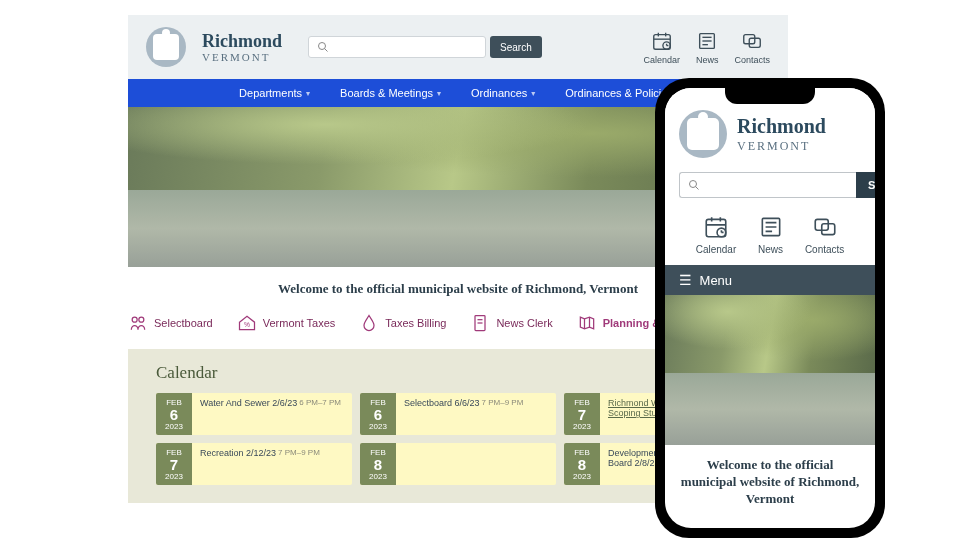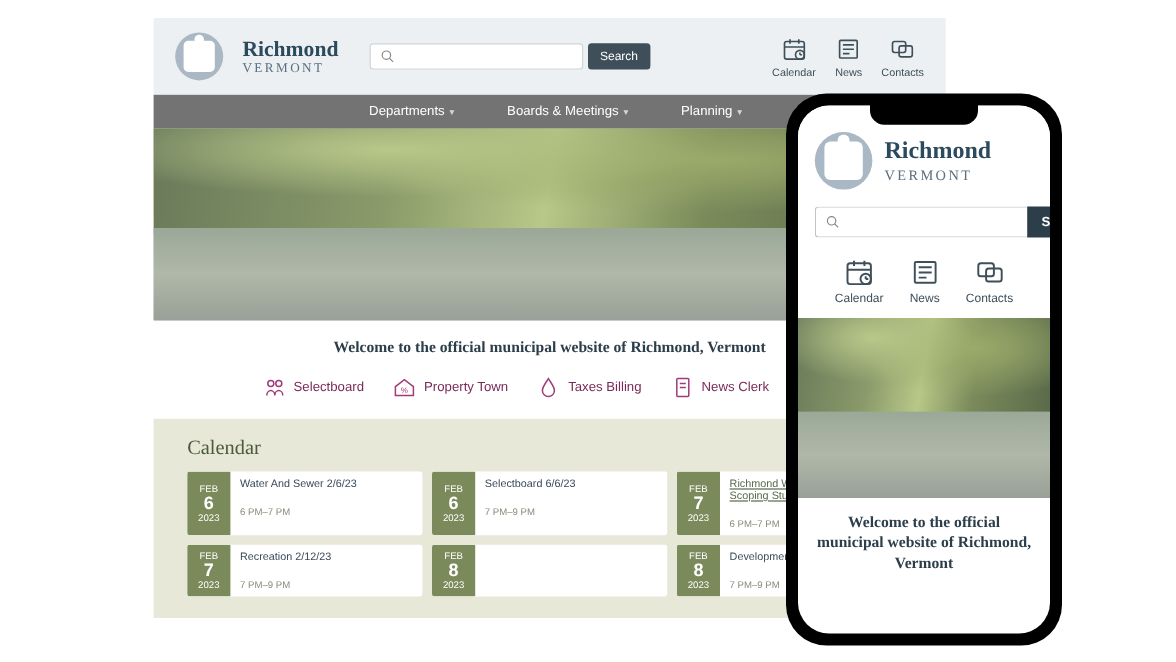--- a/index.html
+++ b/index.html
@@ -14,41 +14,41 @@
 .brand{display:flex;flex-direction:column;line-height:1}
 .brand-name{font-weight:bold;color:#2c4a5e;font-size:18px}
 .brand-sub{color:#5a7080;font-size:11px;letter-spacing:2px;margin-top:2px}
 .search-wrap{flex:1;display:flex;gap:4px;margin:0 10px;max-width:210px}
 .search-bar{flex:1;display:flex;align-items:center;background:#fff;border:1px solid #d0d5d9;border-radius:3px;padding:4px 8px;gap:6px}
 .search-bar input{border:none;outline:none;flex:1;font-size:11px}
 .btn-search{background:#3e4f5a;color:#fff;border:none;padding:5px 10px;font-size:10px;border-radius:3px;cursor:pointer;font-family:Arial}
 .header-links{display:flex;gap:16px;margin-left:auto}
 .hlink{display:flex;flex-direction:column;align-items:center;gap:3px;color:#3e4f5a;font-size:9px;font-family:Arial}
 .hlink svg{width:22px;height:22px}
-.navbar{background:#737373;display:flex;justify-content:flex-end;gap:16px}
+.navbar{background:#1d4ed8;display:flex;justify-content:center;gap:2px}
 .nav-item{color:#fff;font-size:11px;padding:8px 14px;font-family:Arial;display:flex;align-items:center;gap:4px}
 .nav-item::after{content:'▾';font-size:8px;opacity:.7}
 .nav-item.nolast::after{content:''}
 .hero{width:100%;height:160px;background:linear-gradient(to bottom,#7a8a6a 0%,#8a9a5a 35%,#a0a878 50%,#8a9888 55%,#a8b0a0 75%,#909a90 100%);position:relative;overflow:hidden}
 .hero::before{content:'';position:absolute;top:0;left:0;right:0;height:55%;background:radial-gradient(ellipse at 30% 20%,#b8c88a 0%,transparent 40%),radial-gradient(ellipse at 70% 30%,#9aaa6a 0%,transparent 50%),linear-gradient(100deg,#6a7a5a 0%,#8a9a6a 30%,#b8c888 50%,#7a8a5a 70%,#5a6a4a 100%)}
 .hero::after{content:'';position:absolute;bottom:0;left:0;right:0;height:48%;background:linear-gradient(to bottom,#9aa898 0%,#b0b8a8 50%,#98a098 100%)}
 .welcome{text-align:center;padding:14px 0 10px;font-weight:bold;color:#2c3e4a;font-size:13px}
-.quick-links{display:flex;justify-content:flex-end;gap:24px;padding:6px 0 16px}
+.quick-links{display:flex;justify-content:flex-start;gap:24px;padding:6px 0 16px}
 .qlink{display:flex;align-items:center;gap:6px;color:#7a2a5a;font-size:11px;font-family:Arial}
 .qlink.active{color:#a03a7a;font-weight:bold}
 .qlink svg{width:20px;height:20px;stroke:#a03a7a;fill:none;stroke-width:1.5}
 .calendar-sec{background:#e8e8d8;padding:14px 28px 18px}
 .cal-title{color:#4a5a3a;font-size:17px;margin-bottom:10px;font-family:Georgia}
 .events{display:grid;grid-template-columns:repeat(3,1fr);gap:8px}
-.event{display:flex;background:#ffffff;border-radius:2px;overflow:hidden;min-height:42px}
+.event{display:flex;background:#fef9c3;border-radius:2px;overflow:hidden;min-height:42px}
 .event-date{background:#7a8a5a;color:#fff;width:36px;display:flex;flex-direction:column;align-items:center;justify-content:center;font-family:Arial;flex-shrink:0}
 .event-date .m{font-size:8px}
 .event-date .d{font-size:15px;font-weight:bold;line-height:1}
 .event-date .y{font-size:8px}
-.event-body{padding:5px 8px;display:flex;flex-direction:column;justify-content:flex-start;gap:14px}
+.event-body{padding:5px 8px;display:flex;justify-content:flex-start;gap:2px}
 .event-title{font-size:9px;color:#3a4a5a;font-family:Arial}
 .event-title.linky{color:#5a6a4a;text-decoration:underline}
 .event-time{font-size:8px;color:#8a8a7a;font-family:Arial}
 
 
 .phone{position:absolute;right:95px;top:78px;width:230px;height:460px;background:#000;border-radius:34px;padding:10px}
 .phone-notch{position:absolute;top:8px;left:50%;transform:translateX(-50%);width:90px;height:18px;background:#000;border-radius:0 0 12px 12px;z-index:5}
 .phone-screen{width:100%;height:100%;background:#fff;border-radius:26px;overflow:hidden;position:relative}
 .p-header{background:#fff;padding:22px 14px 10px;text-align:left;display:flex;align-items:center;gap:10px}
 .p-logo-circle{width:48px;height:48px;border-radius:50%;background:#a9b8c4;display:flex;align-items:center;justify-content:center}
@@ -121,21 +121,21 @@
             <rect x="9" y="9" width="12" height="10" rx="2"></rect>
           </svg>
         <span>Contacts</span>
       </div>
     </div>
   </div>
 
   <div class="navbar">
     <div class="nav-item">Departments</div>
     <div class="nav-item">Boards &amp; Meetings</div>
-    <div class="nav-item">Planning</div>
+    <div class="nav-item">Ordinances</div>
     <div class="nav-item nolast">Ordinances &amp; Policies</div>
   </div>
 
   <div class="hero"></div>
 
   <div class="welcome">Welcome to the official municipal website of Richmond, Vermont</div>
 
   <div class="quick-links">
     <div class="qlink">
       <svg viewBox="0 0 24 24">
@@ -143,21 +143,21 @@
           <circle cx="16" cy="8" r="3"></circle>
           <path d="M4 20c0-3 2-5 4-5s4 2 4 5M12 20c0-3 2-5 4-5s4 2 4 5"></path>
         </svg>
       <span>Selectboard</span>
     </div>
     <div class="qlink">
       <svg viewBox="0 0 24 24">
           <path d="M3 11l9-7 9 7v9H3z"></path>
           <text x="12" y="17" font-size="8" text-anchor="middle" fill="#a03a7a" stroke="none">%</text>
         </svg>
-      <span>Property Town</span>
+      <span>Vermont Taxes</span>
     </div>
     <div class="qlink">
       <svg viewBox="0 0 24 24">
           <path d="M12 3c-3 5-6 8-6 12a6 6 0 0012 0c0-4-3-7-6-12z"></path>
         </svg>
       <span>Taxes Billing</span>
     </div>
     <div class="qlink">
       <svg viewBox="0 0 24 24">
           <rect x="6" y="3" width="12" height="18" rx="1"></rect>
@@ -290,16 +290,19 @@
         <span>News</span>
       </div>
       <div class="p-hlink">
         <svg viewBox="0 0 24 24" fill="none" stroke="#3e4f5a" stroke-width="1.5">
             <rect x="3" y="5" width="12" height="10" rx="2"></rect>
             <rect x="9" y="9" width="12" height="10" rx="2"></rect>
           </svg>
         <span>Contacts</span>
       </div>
     </div>
+    <div class="p-menu">
+        <span>Menu</span>
+      </div>
     <div class="p-hero"></div>
     <div class="p-welcome">Welcome to the official municipal website of Richmond, Vermont</div>
   </div>
 </div>
 
 </body></html>

